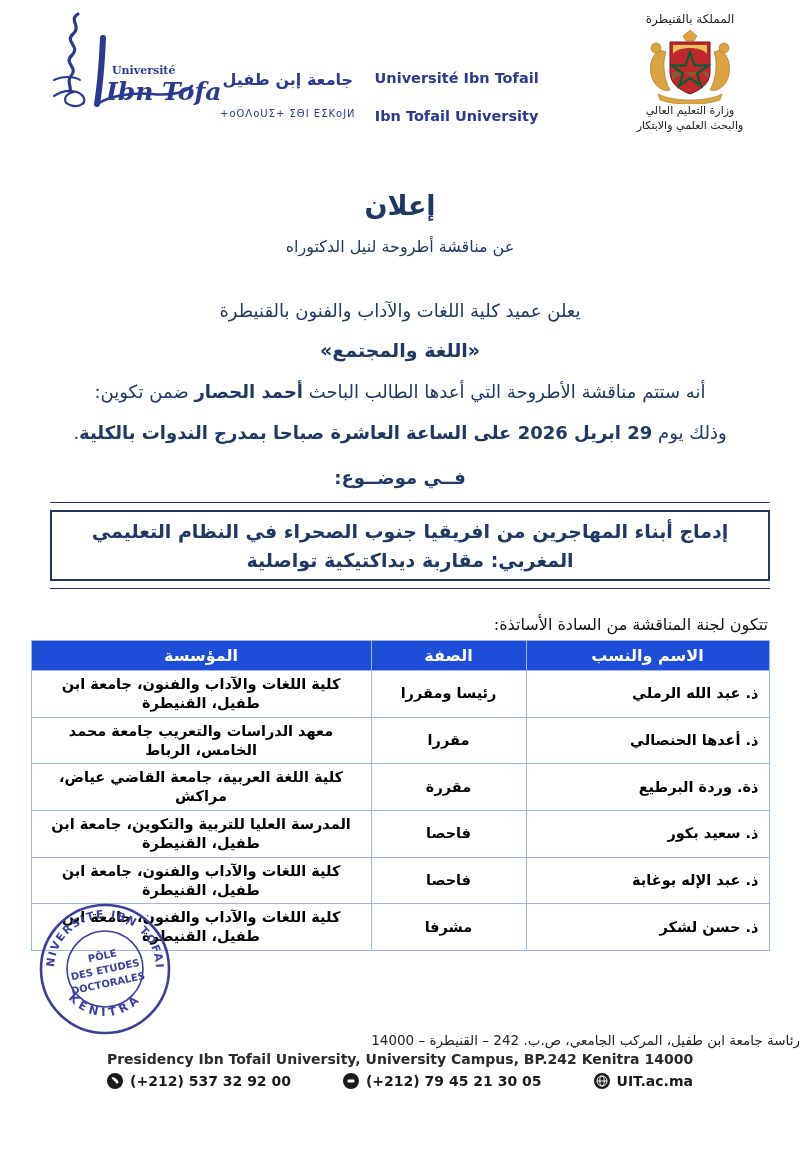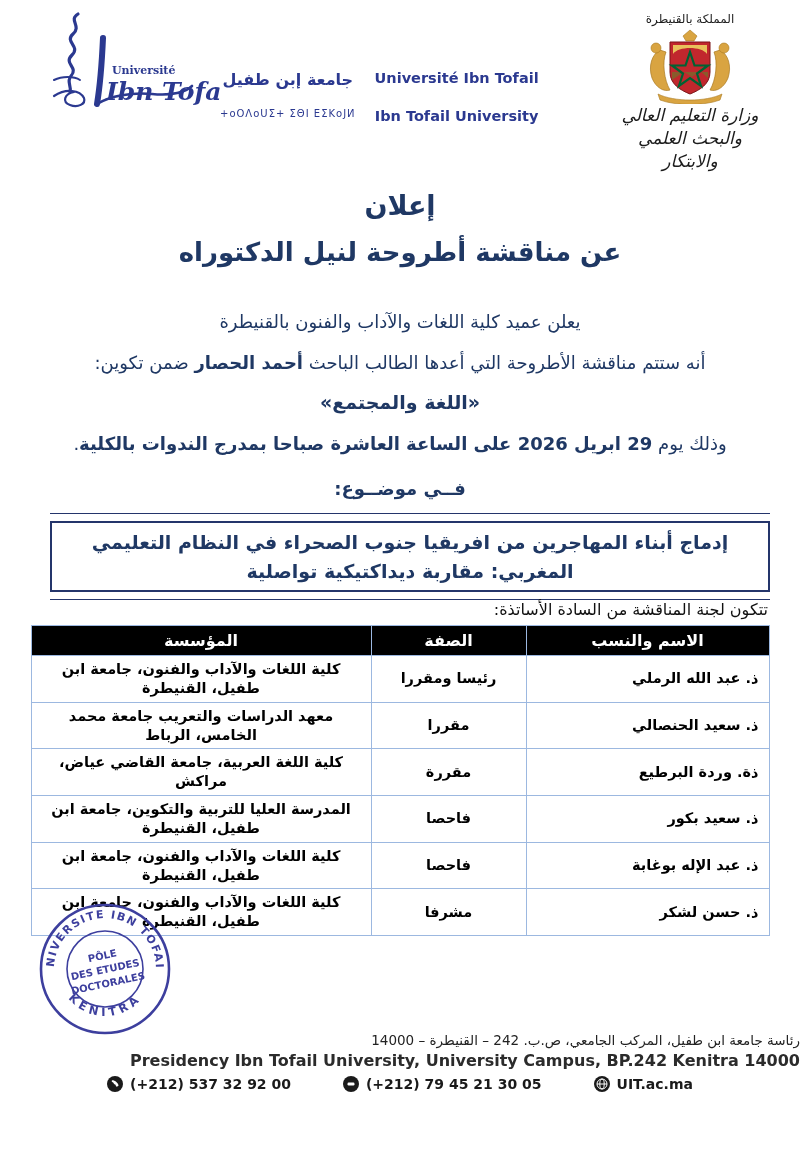--- a/index.html
+++ b/index.html
@@ -13,61 +13,61 @@
   .logo { display:flex; align-items:flex-start; }
   .logo-script { width:180px; height:118px; flex:0 0 auto; }
   .logo-text { margin-top:62px; display:grid; grid-template-columns:auto auto; column-gap:14px; row-gap:1px; text-align:center; color:#2b3990;gap:19px; }
   .logo-ar { font-size:16px; font-weight:bold; direction:rtl; }
   .logo-fr { font-size:14.5px; font-weight:bold; }
   .logo-tf { font-size:10px; letter-spacing:1px; }
   .logo-en { font-size:14.5px; font-weight:bold; }
   .emblem { width:160px; text-align:center; color:#1c1c1c; padding-top:4px; }
   .emblem .kingdom { font-size:12px; direction:rtl; }
   .emblem svg { margin:2px auto 0; display:block; }
-  .emblem .ministry { font-size:17px; direction:rtl; line-height:1.35;font-style:italic; }
+  .emblem .ministry { font-size:11px; direction:rtl; line-height:1.35; }
   
   .navy { color:#1f3864; }
   .title { text-align:center; font-size:27px; font-weight:bold; margin-top:38px; }
-  .subtitle { text-align:center; font-size:26px; font-weight:bold; margin-top:16px; }
+  .subtitle { text-align:center; font-size:16px; font-weight:normal; margin-top:16px; }
   .line { text-align:center; font-size:18px; direction:rtl; }
   .l1 { margin-top:44px; }
   .l2 { margin-top:20px; }
   .l3 { margin-top:18px; font-weight:bold; font-size:19px; }
   .l4 { margin-top:20px; }
   .l5 { margin-top:24px; font-weight:bold; }
   .b { font-weight:bold; }
   
   .subject-wrap { margin:14px 30px 0;padding-left:20px; }
   .rule { border-top:1.5px solid #24356b; }
   .subject-box {
     border:2.5px solid #24356b; margin-top:7px; margin-bottom:7px;
     padding:5px 14px; text-align:center; direction:rtl;
     font-size:19px; font-weight:bold; color:#1f3864; line-height:1.5;
   }
-  .committee-intro { direction:rtl; margin:0 32px 0; font-size:16px; color:#101010; }
+  .committee-intro { direction:rtl; margin:26px 32px 0; font-size:16px; color:#101010; }
   
   table.jury { width:738px; margin:6px auto 0; border-collapse:collapse; direction:rtl; table-layout:fixed; }
   table.jury th {
-    background:#000000; color:#ffffff; font-size:16px; font-weight:bold;
+    background:#1d4ed8; color:#ffffff; font-size:16px; font-weight:bold;
     border:1px solid #9cb8e0; padding:5px 4px; text-align:center;
   }
   table.jury td {
     border:1px solid #9cb8e0; font-size:14.5px; font-weight:bold; color:#000;
     padding:4px 10px; line-height:1.3; vertical-align:middle;
   }
   col.c-name { width:243px; } col.c-role { width:155px; } col.c-inst { width:340px; }
   td.cell-name { text-align:right; }
   td.cell-role { text-align:center; }
   td.cell-inst { text-align:center; }
   
   .stamp { position:absolute; left:38px; top:902px; }
   
   .footer { position:absolute; top:1032px; left:0; width:100%; text-align:center; color:#222; }
   .f-ar { font-size:13.5px; direction:rtl;text-align:right; }
-  .f-en { font-size:16px; font-weight:bold; margin-top:3px; color:#2b2b2b;text-align:right; }
+  .f-en { font-size:14px; font-weight:bold; margin-top:3px; color:#2b2b2b; }
   .f-icons { margin-top:6px; display:flex; justify-content:center; gap:52px; font-size:14px; font-weight:bold; color:#1a1a1a; }
   .f-item { display:flex; align-items:center; gap:7px; }
   .f-item svg { display:block; }
 </style>
 </head>
 <body>
 
 <div class="page">
 
   <div class="hdr">
@@ -110,23 +110,23 @@
         <div>والبحث العلمي والابتكار</div>
       </div>
     </div>
   </div>
 
   <div class="title navy">إعلان</div>
   <div class="subtitle navy">عن مناقشة أطروحة لنيل الدكتوراه</div>
 
   <div class="line l1 navy">يعلن عميد كلية اللغات والآداب والفنون بالقنيطرة</div>
 
+  <div class="line l3 navy">«اللغة والمجتمع»</div>
+
   <div class="line l2 navy"><span>أنه ستتم مناقشة الأطروحة التي أعدها الطالب الباحث </span><span class="b">أحمد الحصار</span><span> ضمن تكوين:</span></div>
-
-  <div class="line l3 navy">«اللغة والمجتمع»</div>
 
   <div class="line l4 navy"><span>وذلك يوم </span><span class="b">29 ابريل 2026 على الساعة العاشرة صباحا بمدرج الندوات بالكلية</span><span>.</span></div>
 
   <div class="line l5 navy">فــي موضــوع:</div>
 
   <div class="subject-wrap">
     <div class="rule"></div>
     <div class="subject-box">إدماج أبناء المهاجرين من افريقيا جنوب الصحراء في النظام التعليمي المغربي: مقاربة ديداكتيكية تواصلية</div>
     <div class="rule"></div>
   </div>
@@ -146,21 +146,21 @@
         <th>المؤسسة</th>
       </tr>
     </thead>
     <tbody>
       <tr>
         <td class="cell-name">ذ. عبد الله الرملي</td>
         <td class="cell-role">رئيسا ومقررا</td>
         <td class="cell-inst">كلية اللغات والآداب والفنون، جامعة ابن طفيل، القنيطرة</td>
       </tr>
       <tr>
-        <td class="cell-name">ذ. سعيد الحنصالي</td>
+        <td class="cell-name">ذ. أعدها الحنصالي</td>
         <td class="cell-role">مقررا</td>
         <td class="cell-inst">معهد الدراسات والتعريب جامعة محمد الخامس، الرباط</td>
       </tr>
       <tr>
         <td class="cell-name">ذة. وردة البرطيع</td>
         <td class="cell-role">مقررة</td>
         <td class="cell-inst">كلية اللغة العربية، جامعة القاضي عياض، مراكش</td>
       </tr>
       <tr>
         <td class="cell-name">ذ. سعيد بكور</td>

